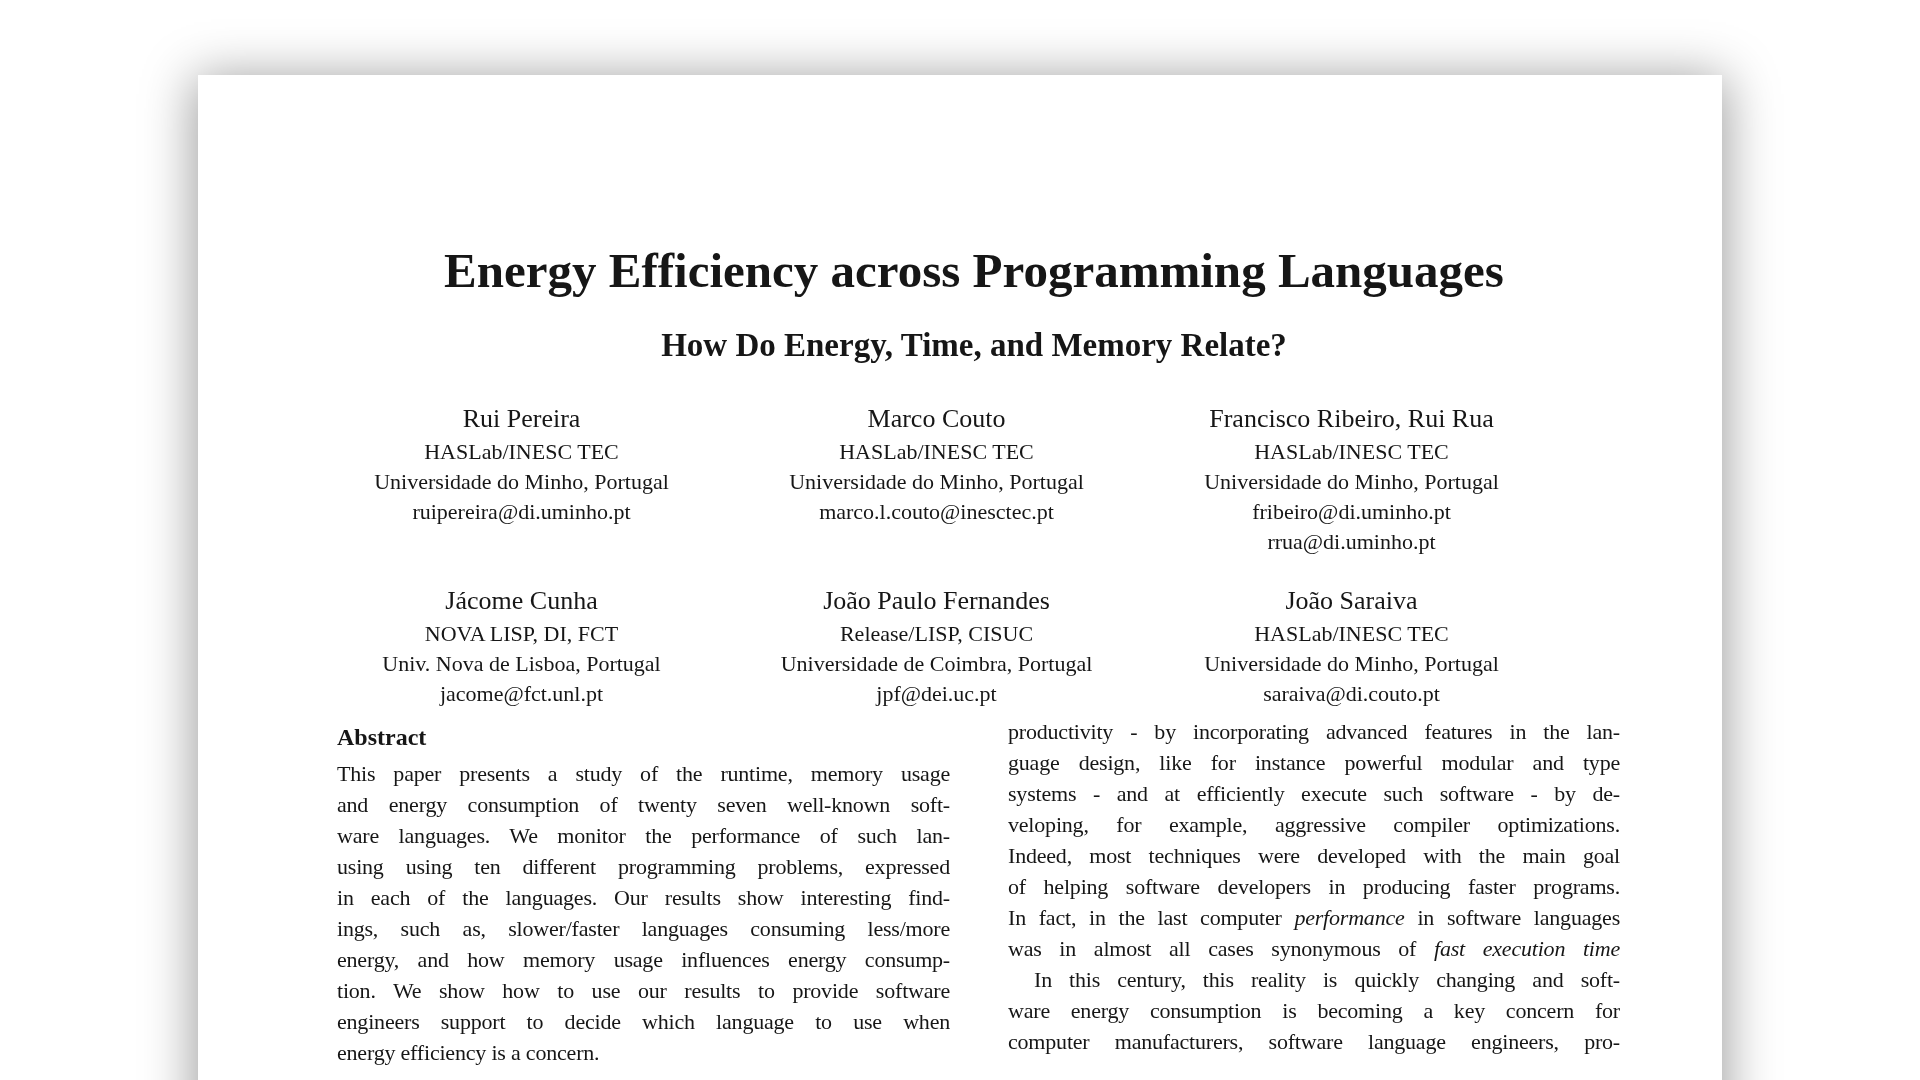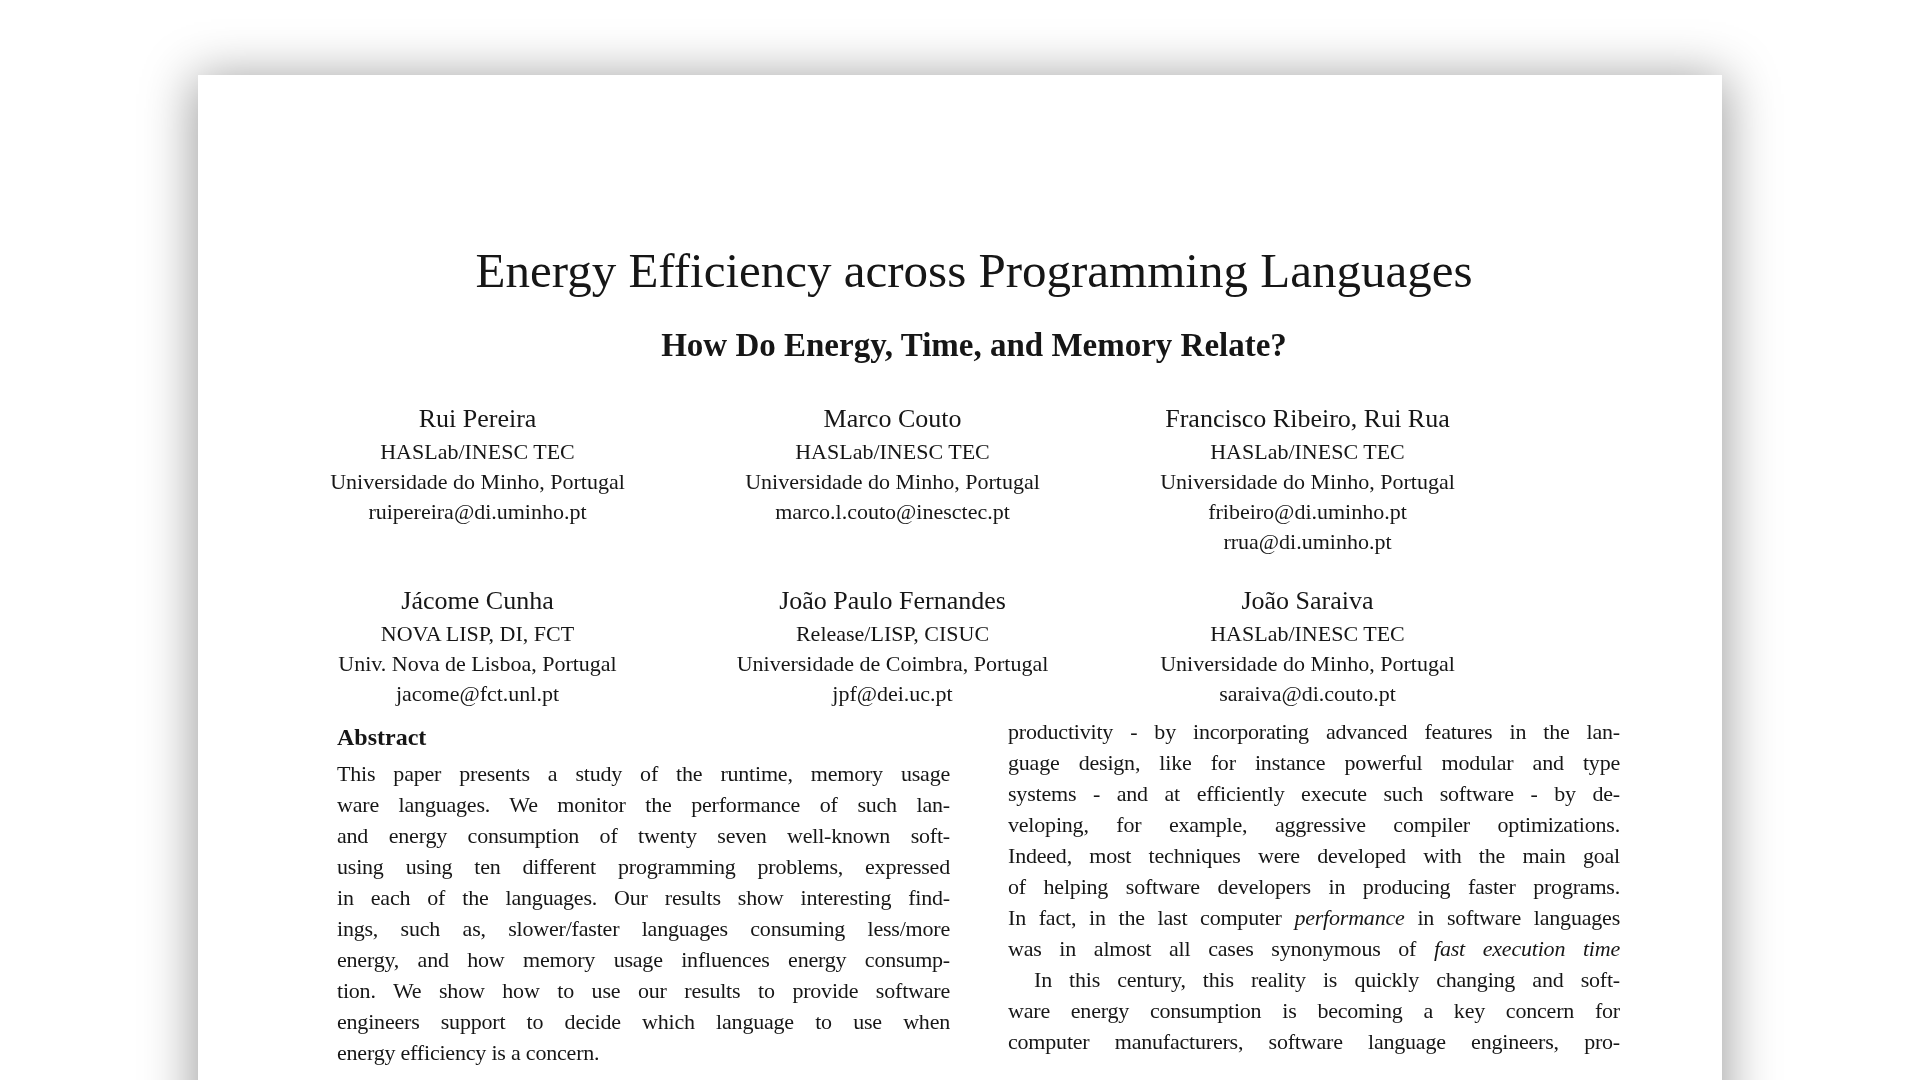--- a/index.html
+++ b/index.html
@@ -8,26 +8,26 @@
     background:#ffffff;
     font-family:"Liberation Serif","DejaVu Serif",serif;
     color:#161616;
   }
   .page{
     position:absolute;left:198px;top:75px;width:1524px;height:1160px;
     background:#ffffff;
     box-shadow:0 6px 48px 4px rgba(0,0,0,0.38);
   }
   .head{margin-top:168px;text-align:center;transform:translateX(14px);}
-  .title{font-size:49px;line-height:56px;margin:0;font-weight:normal;}
+  .title{font-size:49px;line-height:56px;margin:0;font-weight:bold;}
   .subtitle{font-size:33px;line-height:40px;margin:26px 0 0;font-weight:bold;}
 
   .authors{
     display:grid;grid-template-columns:repeat(3,415px);
-    padding-left:72px;margin-top:36px;row-gap:26px;
+    padding-left:116px;margin-top:36px;row-gap:26px;
   }
   .author{text-align:center;}
   .aname{font-size:26px;line-height:36px;}
   .aline{font-size:22px;line-height:30px;}
 
   .columns{display:flex;padding-left:139px;margin-top:13px;gap:58px;}
   .col-left{width:613px;}
   .col-right{width:612px;margin-top:-6px;}
 
   .abs-head{font-size:24px;line-height:31px;margin:0 0 5px 0;font-weight:bold;font-family:"Liberation Serif",serif;}
@@ -99,22 +99,22 @@
       <div class="aline">saraiva@di.couto.pt</div>
     </div>
 
   </div>
 
   <div class="columns">
 
     <div class="col-left">
       <h3 class="abs-head">Abstract</h3>
       <div class="jline">This paper presents a study of the runtime, memory usage</div>
+      <div class="jline">and energy consumption of twenty seven well-known soft-</div>
       <div class="jline">ware languages. We monitor the performance of such lan-</div>
-      <div class="jline">and energy consumption of twenty seven well-known soft-</div>
       <div class="jline">using using ten different programming problems, expressed</div>
       <div class="jline">in each of the languages. Our results show interesting find-</div>
       <div class="jline">ings, such as, slower/faster languages consuming less/more</div>
       <div class="jline">energy, and how memory usage influences energy consump-</div>
       <div class="jline">tion. We show how to use our results to provide software</div>
       <div class="jline">engineers support to decide which language to use when</div>
       <div class="jline last">energy efficiency is a concern.</div>
       <div class="ccs">
         <span class="ccs-label">CCS Concepts </span><span class="ccs-rest">• Software and its engineering → Soft-</span>
       </div>

